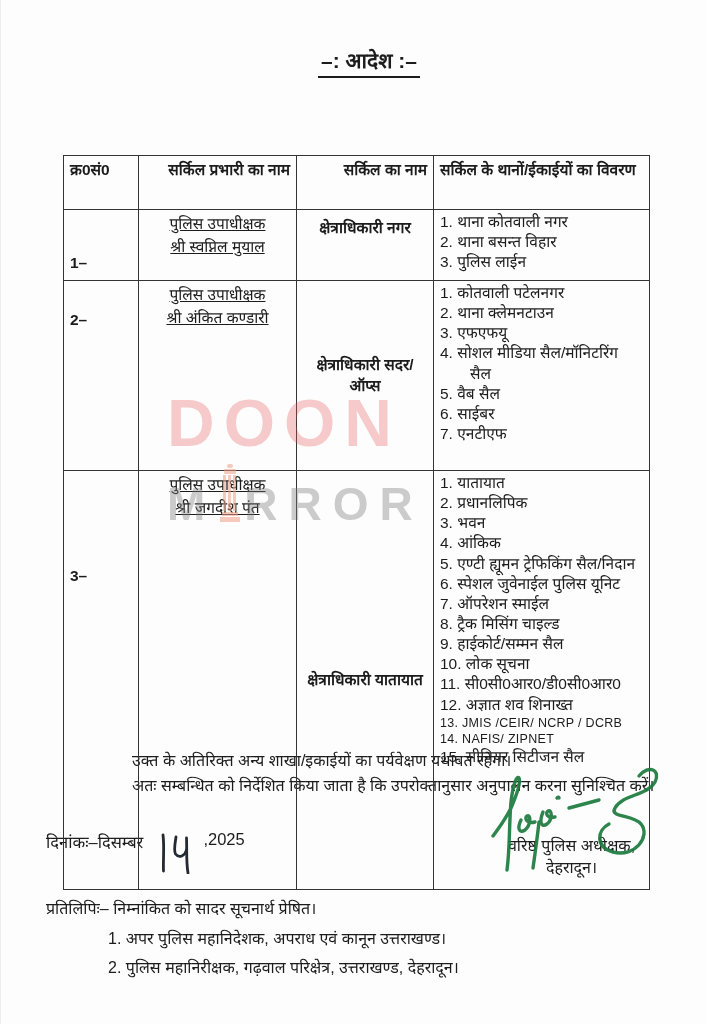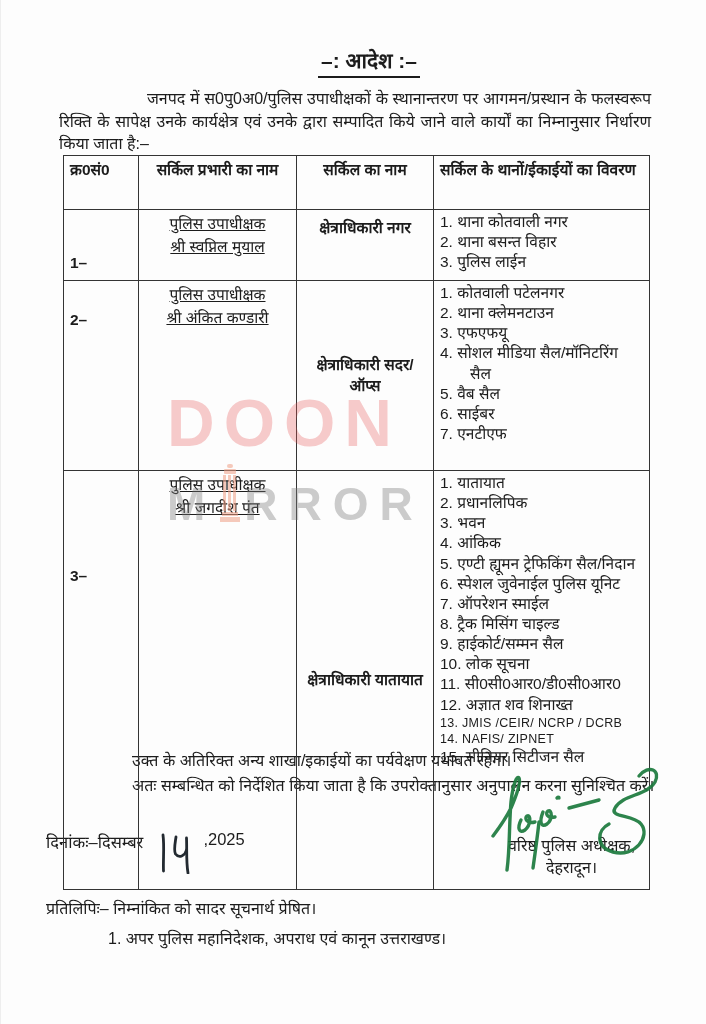--- a/index.html
+++ b/index.html
@@ -17,21 +17,21 @@
   
   .intro{position:absolute;top:88px;left:58px;width:592px;margin:0;
     font-size:16px;line-height:1.42;text-align:justify;text-indent:88px;}
   
   table.order{position:absolute;top:155px;left:62px;width:586px;
     border-collapse:collapse;table-layout:fixed;z-index:2;}
   table.order th,table.order td{border:1.6px solid #343434;padding:2px 6px;
     font-size:15.5px;vertical-align:top;word-wrap:break-word;}
   thead th{height:49px;font-weight:bold;}
   .th-sno{text-align:left;vertical-align:top;padding-top:4px;}
-  .th-incharge,.th-circle{text-align:center;vertical-align:top;padding-top:4px;}
+  .th-incharge,.th-circle{text-align:right;vertical-align:top;padding-top:4px;}
   .th-units{text-align:left;vertical-align:top;padding-top:4px;text-align:justify;}
   td.sno{font-weight:bold;font-size:15px;}
   tr.r1 td{height:60px;}
   tr.r2 td{height:157px;}
   tr.r3 td{height:320px;}
   tr.r1 td.sno{vertical-align:bottom;padding-bottom:8px;}
   tr.r2 td.sno{vertical-align:top;padding-top:30px;}
   tr.r3 td.sno{vertical-align:top;padding-top:96px;}
   td.incharge{vertical-align:middle;text-align:center;line-height:1.5;text-decoration:underline;}
   td.circle{text-align:center;line-height:1.35;font-weight:bold;}
@@ -92,21 +92,20 @@
         </svg>
       </span>
       <span>RROR</span>
     </div>
   </div>
 
   <div class="title-wrap">
     <span class="title">–: आदेश :–</span>
   </div>
 
-  <p class="intro">जनपद में स0पु0अ0/पुलिस उपाधीक्षकों के स्थानान्तरण पर आगमन/प्रस्थान के फलस्वरूप रिक्ति के सापेक्ष उनके कार्यक्षेत्र एवं उनके द्वारा सम्पादित किये जाने वाले कार्यों का निम्नानुसार निर्धारण किया जाता है:–</p>
 
   <table class="order">
     <colgroup>
       <col style="width:75px">
         <col style="width:158px">
         <col style="width:137px">
         <col style="width:216px">
     </colgroup>
     <thead>
       <tr>
@@ -214,15 +213,16 @@
         <path d="M162,14 C172,2 184,8 178,20 C170,34 146,32 138,46 C132,56 156,52 164,62 C174,74 158,96 136,90 C118,85 120,68 132,62"></path>
       </g>
     </svg>
     <div class="sig-title">वरिष्ठ पुलिस अधीक्षक,</div>
     <div class="sig-place">देहरादून।</div>
   </div>
 
   <div class="copy-block">
     <div class="copy-heading">प्रतिलिपिः– निम्नांकित को सादर सूचनार्थ प्रेषित।</div>
     <div class="copy-item">1. अपर पुलिस महानिदेशक, अपराध एवं कानून उत्तराखण्ड।</div>
+    <div class="copy-item">2. पुलिस महानिरीक्षक, गढ़वाल परिक्षेत्र, उत्तराखण्ड, देहरादून।</div>
   </div>
 
 </div>
 
 </body></html>

